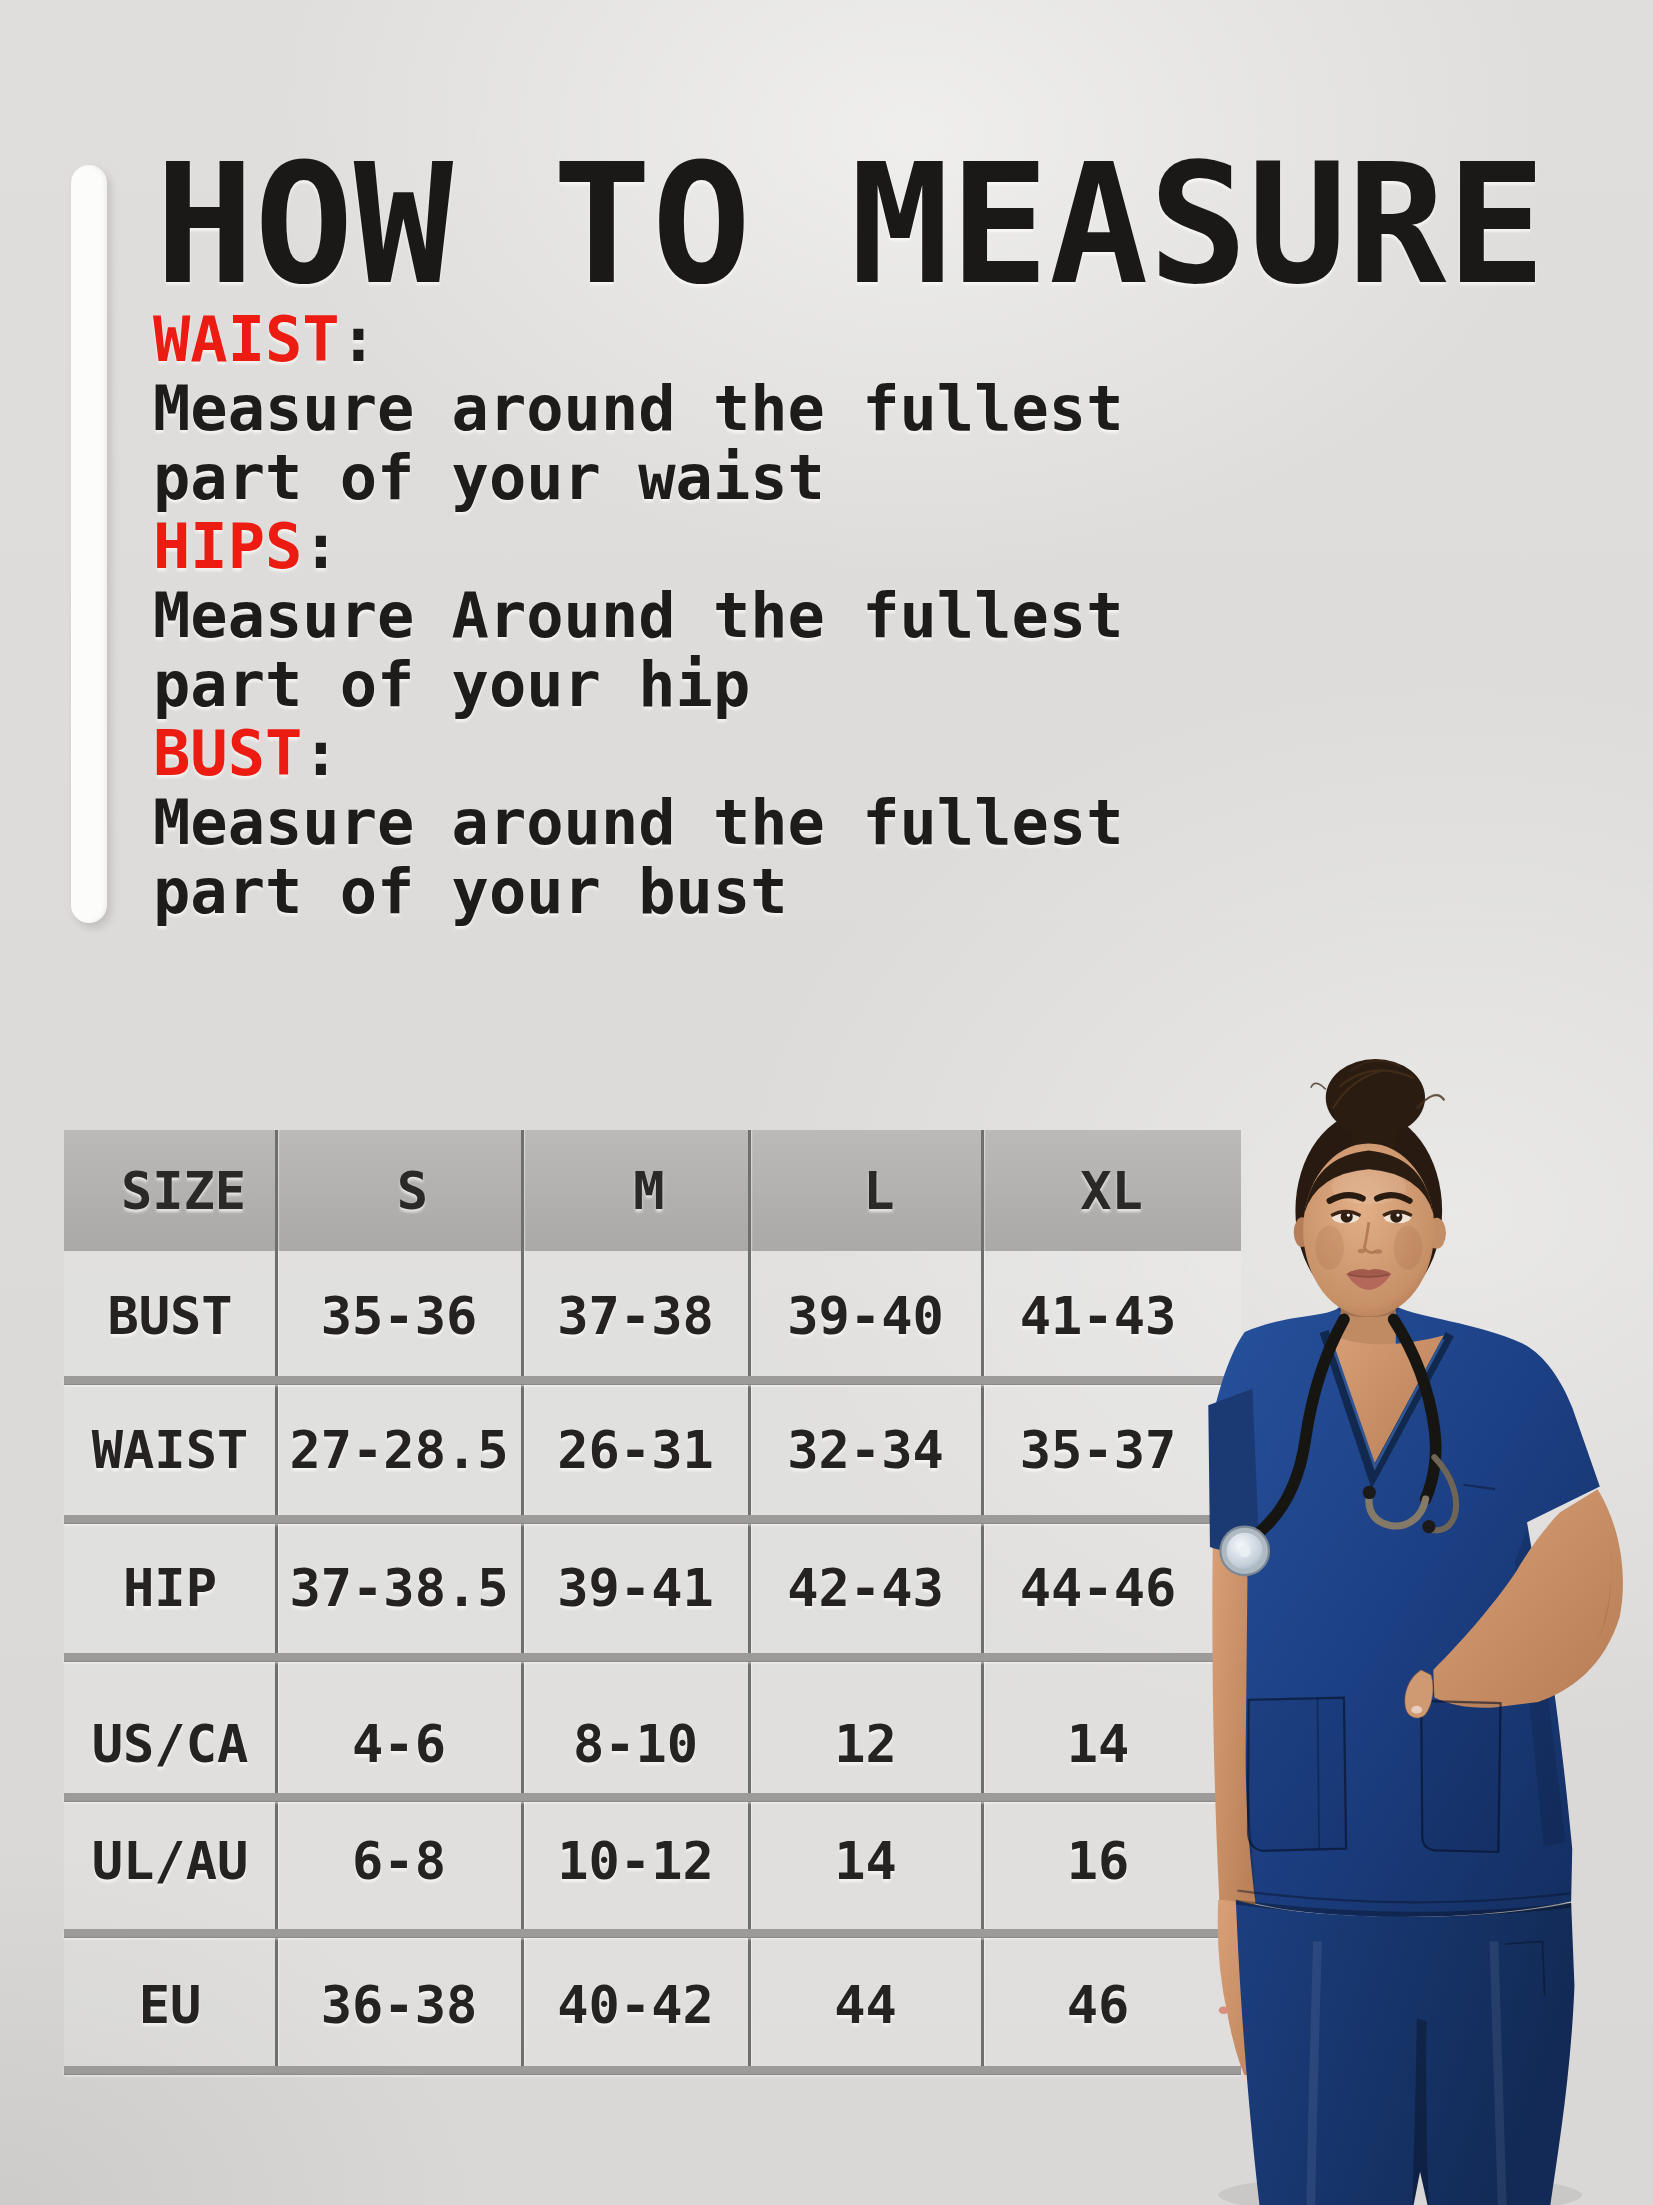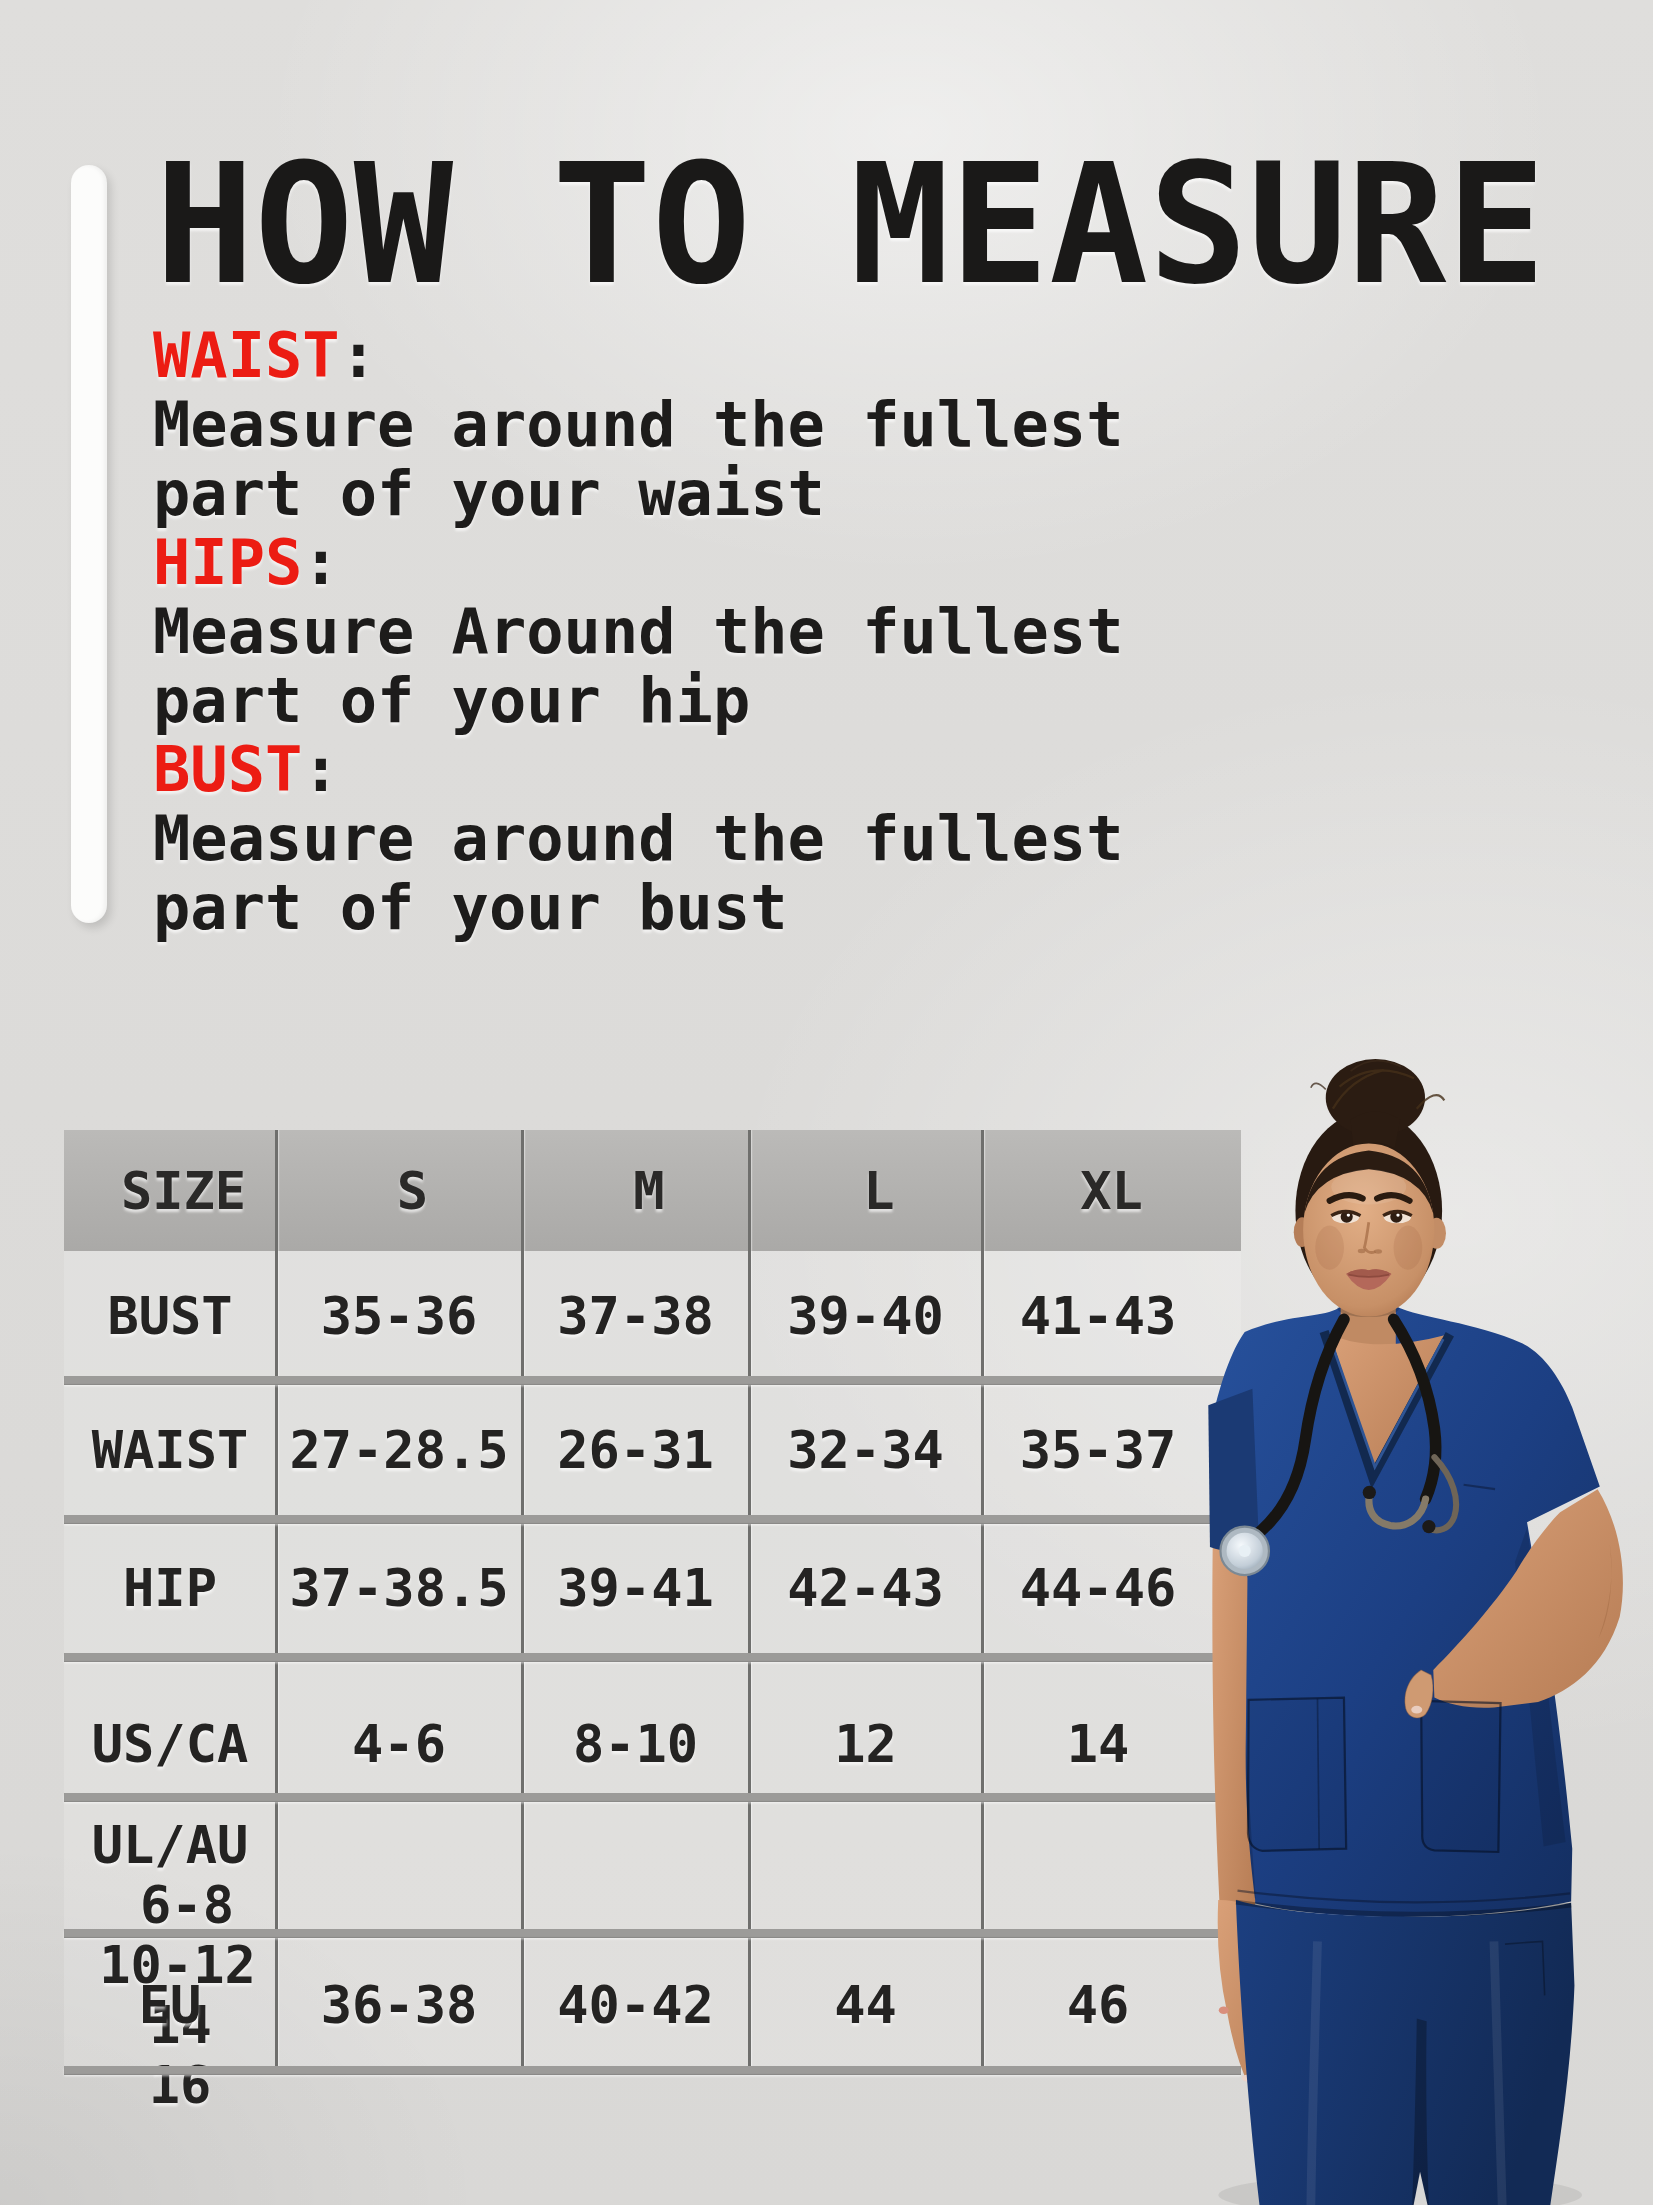--- a/index.html
+++ b/index.html
@@ -22,21 +22,21 @@
     box-shadow: 3.9px 5px 8.8px rgba(0,0,0,.13), inset -2.8px 0 4.4px rgba(0,0,0,.05);
   }
 
   .title{
     position:absolute; left:155px; top:143px;
     font-size:165px; line-height:165px; font-weight:700;
     color:#1a1918; white-space:nowrap;
   }
 
   .guide{
-    position:absolute; left:153px; top:321px;
+    position:absolute; left:153px; top:305px;
     font-size:62px; line-height:69px; font-weight:700;
     color:#1d1c1b; white-space:nowrap;
   }
   .guide .red{ color:#ec1c13; }
   .guide .colon{ color:#1d1c1b; }
 
   .size-table{
     position:absolute; left:64px; top:1130px; width:1177px; height:944px;
     background:rgba(255,255,255,.16);
   }
@@ -119,21 +119,21 @@
     </div>
 
     <div class="trow emboss" style="top:544px;height:139px;">
       <div class="cell c0">US/CA</div>
       <div class="cell c1">4-6</div>
       <div class="cell c2">8-10</div>
       <div class="cell c3">12</div>
       <div class="cell c4">14</div>
     </div>
 
-    <div class="trow emboss" style="top:685px;height:137px;flex-direction:column;">
+    <div class="trow emboss" style="top:662px;height:137px;">
       <div class="cell c0">UL/AU</div>
       <div class="cell c1">6-8</div>
       <div class="cell c2">10-12</div>
       <div class="cell c3">14</div>
       <div class="cell c4">16</div>
     </div>
 
     <div class="trow emboss" style="top:804px;height:141px;">
       <div class="cell c0">EU</div>
       <div class="cell c1">36-38</div>

